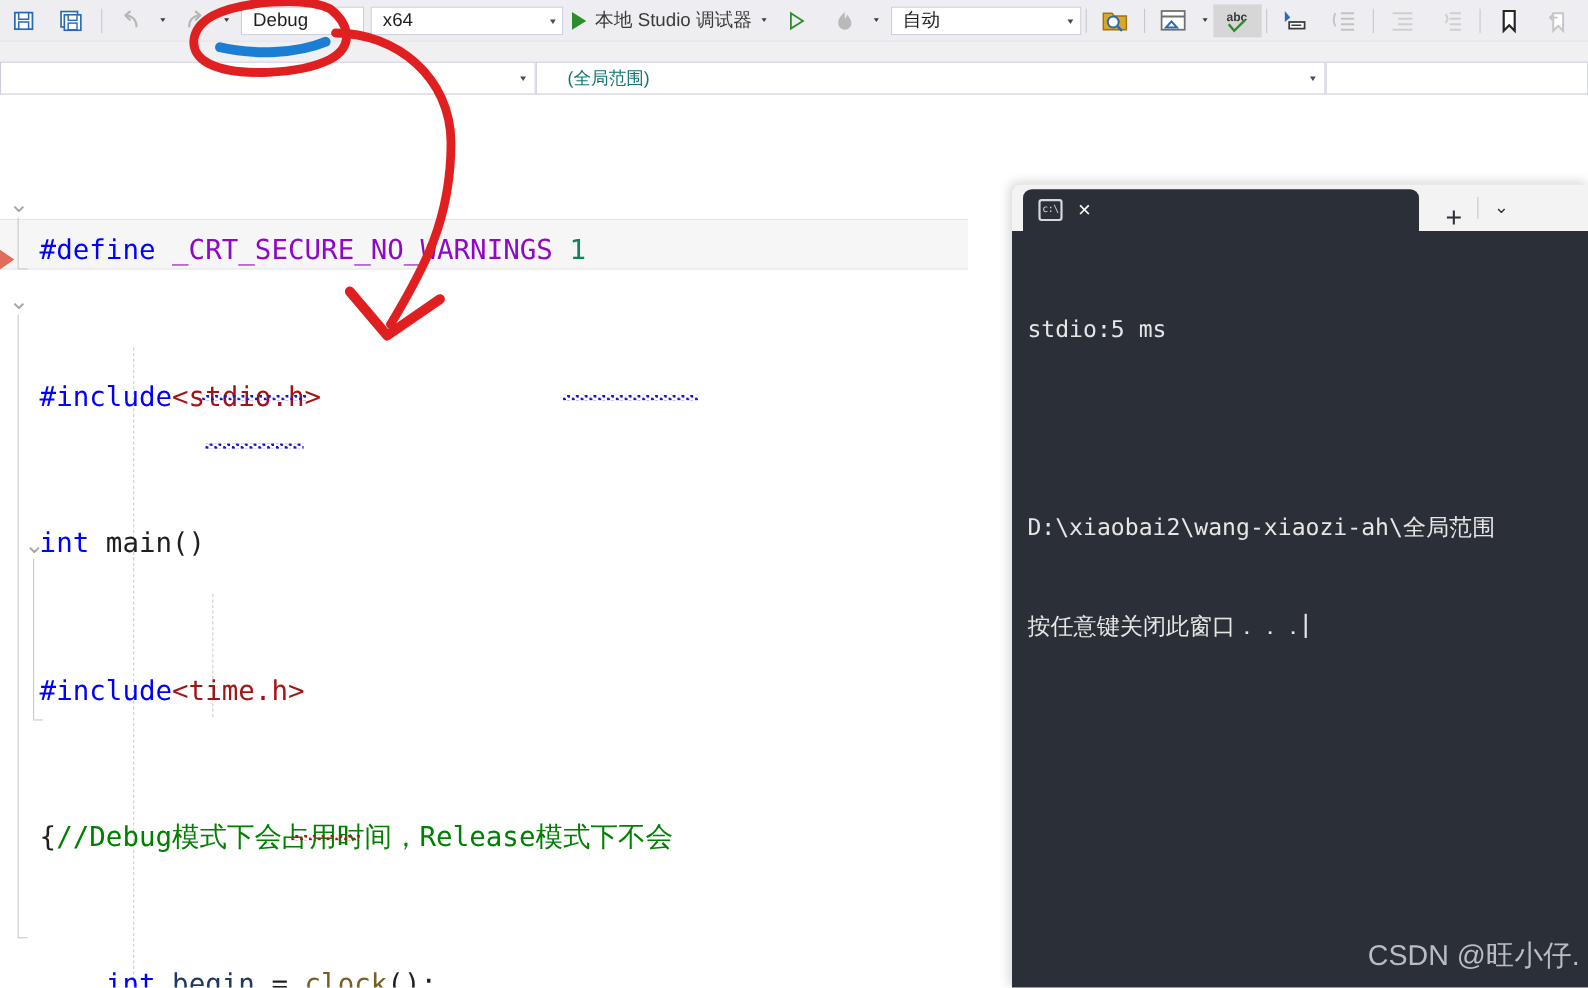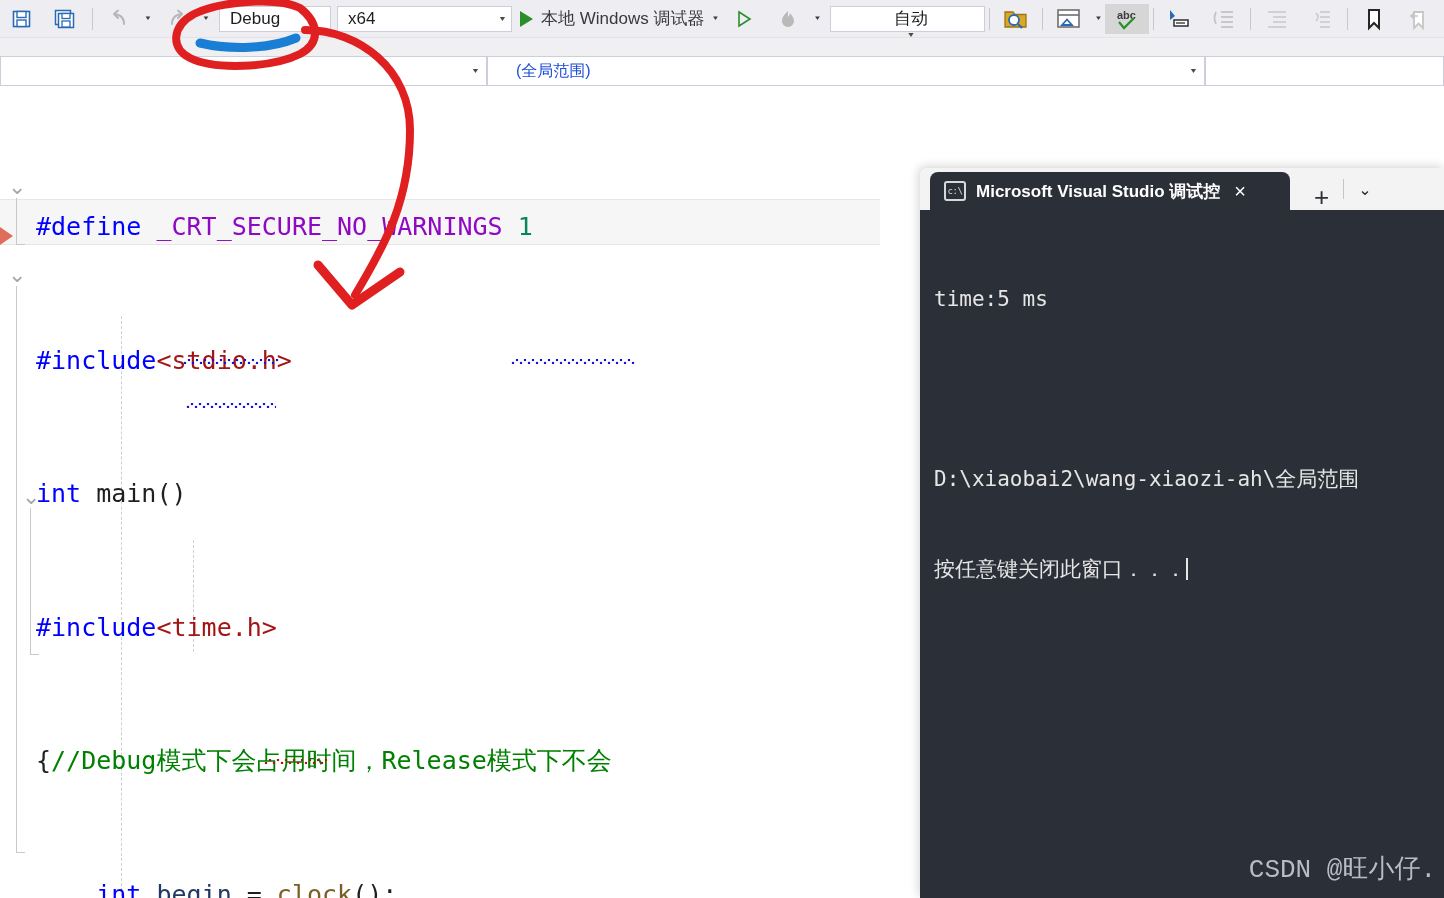--- a/index.html
+++ b/index.html
@@ -31,21 +31,21 @@
   .tb-caret::after { content: "\25BC"; transform: scaleY(0.75); }
 
   .combo {
     height: 26px; background: #ffffff; border: 1px solid #cccedb;
     display: flex; align-items: center; padding: 0 4px 0 10px;
     font-size: 17px; color: #1e1e1e; flex: none;
     font-family: "Liberation Sans", sans-serif;
   }
   .combo.config { width: 112px; margin-left: 6px; }
   .combo.platform { width: 175px; margin-left: 6px; justify-content: space-between; }
-  .combo.attach { width: 155px; margin-left: 6px; justify-content: space-between; flex-direction: column; }
+  .combo.attach { width: 173px; margin-left: 6px; justify-content: space-between; }
   .combo .cb-caret { font-size: 9px; color: #4b4b4b; transform: scaleY(0.8); }
 
   .run-btn {
     display: flex; align-items: center; height: 30px; padding: 0 4px 0 8px;
     font-size: 17px; color: #3a3a3a; flex: none; white-space: nowrap;
   }
   .play-solid {
     width: 0; height: 0; border-left: 13px solid #2a8f2a;
     border-top: 8px solid transparent; border-bottom: 8px solid transparent;
     margin-right: 8px; flex: none;
@@ -171,21 +171,21 @@
     white-space: pre; overflow: hidden;
   }
   .console-line { height: 30px; }
   .blink-caret {
     display: inline-block; width: 2px; height: 22px; background: #e6e6e6;
     vertical-align: -4px;
   }
   .watermark {
     position: absolute; right: 8px; bottom: 12px;
     color: #b9bcc4; font-size: 26px;
-    font-family: Liberation Mono, monospace;
+    font-family: Liberation Sans, sans-serif;
     white-space: nowrap;
   }
 
   
   .annot { position: absolute; left: 0; top: 0; width: 1444px; height: 898px; pointer-events: none; }
 </style>
 </head>
 <body>
 
 <div id="root">
@@ -229,21 +229,21 @@
       <span>Debug</span>
     </div>
 
     <div class="combo platform">
       <span>x64</span>
       <span class="cb-caret">▼</span>
     </div>
 
     <div class="run-btn">
       <span class="play-solid"></span>
-      <span>本地 Windows 调试器</span>
+      <span>本地 Studio 调试器</span>
     </div>
     <div class="tb-caret"></div>
 
     <div class="tb-icon">
       <svg width="20" height="20" viewBox="0 0 20 20">
         <path d="M5 3 L16 10 L5 17 Z" fill="none" stroke="#2a8f2a" stroke-width="1.6"></path>
       </svg>
     </div>
 
     <div class="tb-icon">
@@ -353,21 +353,21 @@
     </div>
   </div>
 
   <div class="navbar">
     <div class="navbar-inner">
       <div class="nav-combo left">
         <span></span>
         <span class="nav-caret">▼</span>
       </div>
       <div class="nav-combo mid">
-        <span style="color:#1d4ed8">(全局范围)</span>
+        <span style="color:#0f766e">(全局范围)</span>
         <span class="nav-caret">▼</span>
       </div>
       <div class="nav-combo right">
         <span></span>
       </div>
     </div>
   </div>
 
   <div class="editor">
 
@@ -417,30 +417,29 @@
     <div class="squig blue" style="left:183px; top:243px; width:96px;"></div>
     <div class="squig blue" style="left:511px; top:243px; width:124px;"></div>
     <div class="squig blue" style="left:186px; top:287px; width:90px;"></div>
     <div class="squig red" style="left:264px; top:643px; width:64px;"></div>
   </div>
 
   <div class="console">
     <div class="console-tabstrip">
       <div class="console-tab">
         <span class="tab-icon">c:\</span>
-        <span class="tab-title">Microsoft Visual Studio 调试控</span>
         <span class="tab-close">×</span>
       </div>
       <span class="tab-plus">+</span>
       <span class="tab-vsep"></span>
       <span class="tab-chev">⌄</span>
     </div>
 
     <div class="console-body">
-      <div class="console-line">time:5 ms</div>
+      <div class="console-line">stdio:5 ms</div>
       <div class="console-line"></div>
       <div class="console-line">D:\xiaobai2\wang-xiaozi-ah\全局范围</div>
       <div class="console-line"><span>按任意键关闭此窗口．．．</span><span class="blink-caret"></span></div>
     </div>
 
     <div class="watermark">CSDN @旺小仔.</div>
   </div>
 
   <svg class="annot" viewBox="0 0 1444 898">
 

